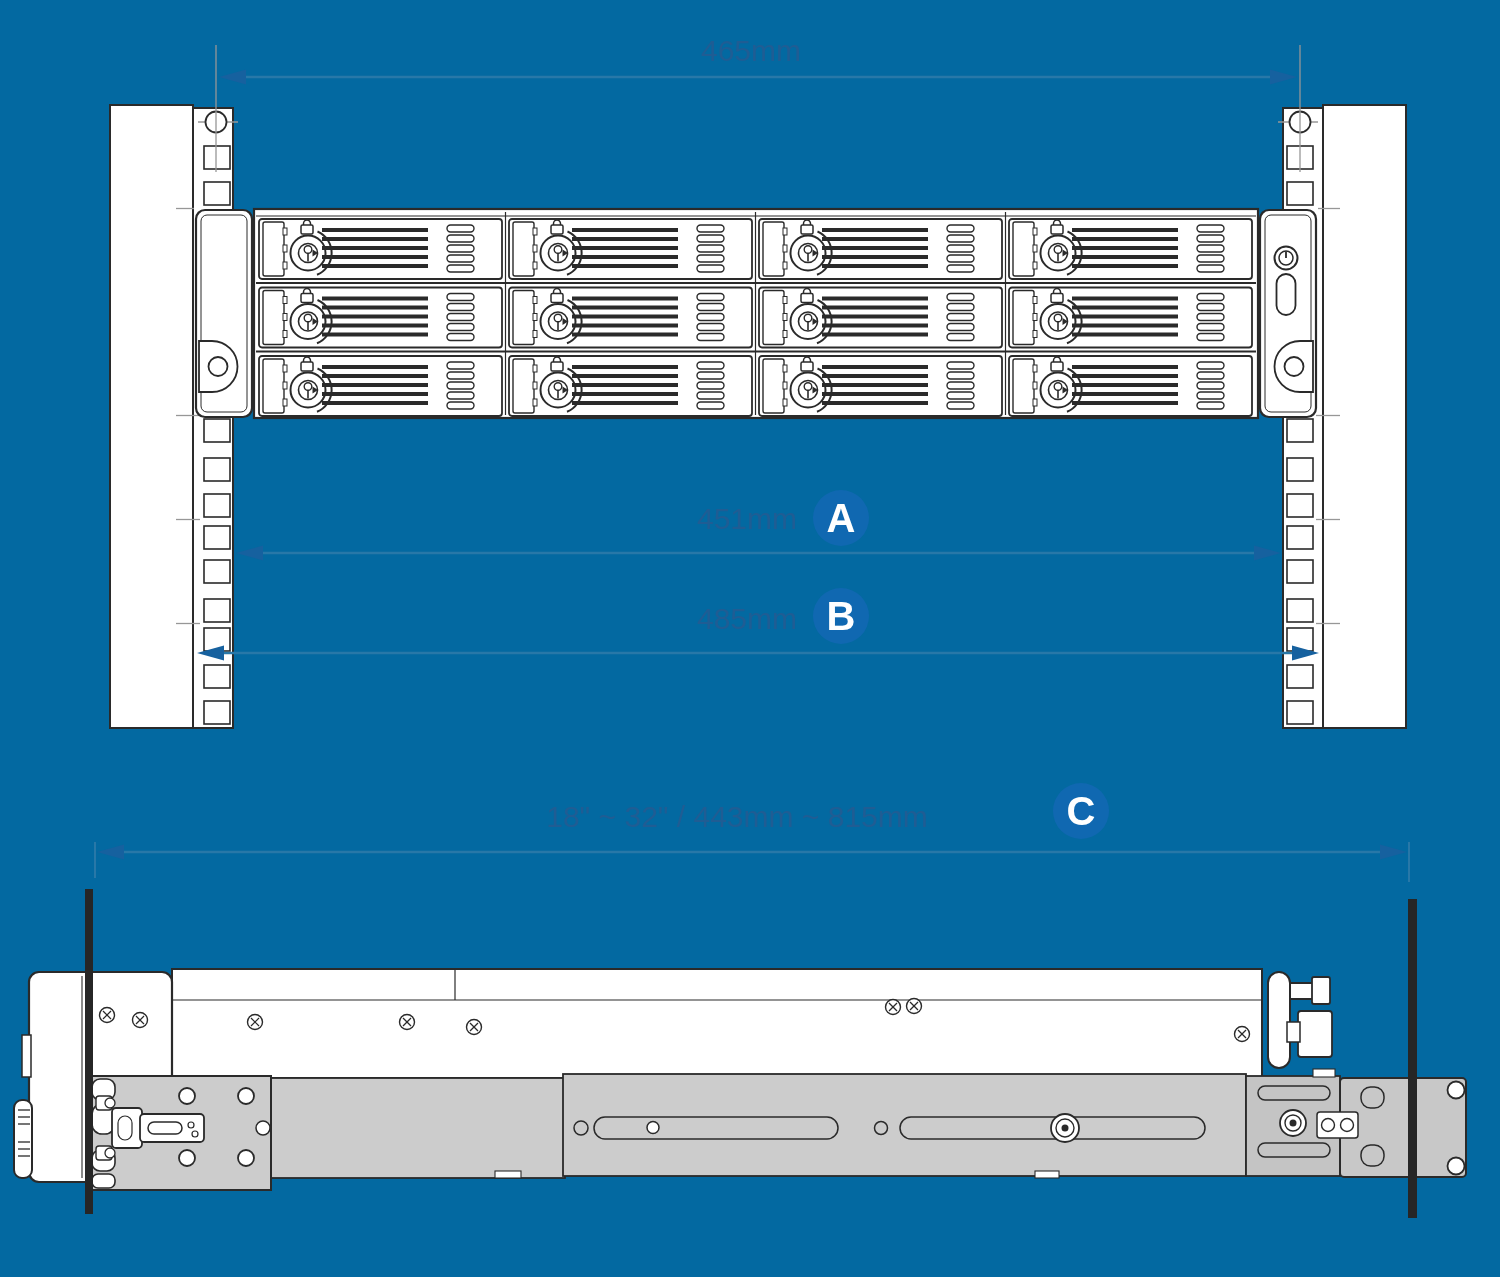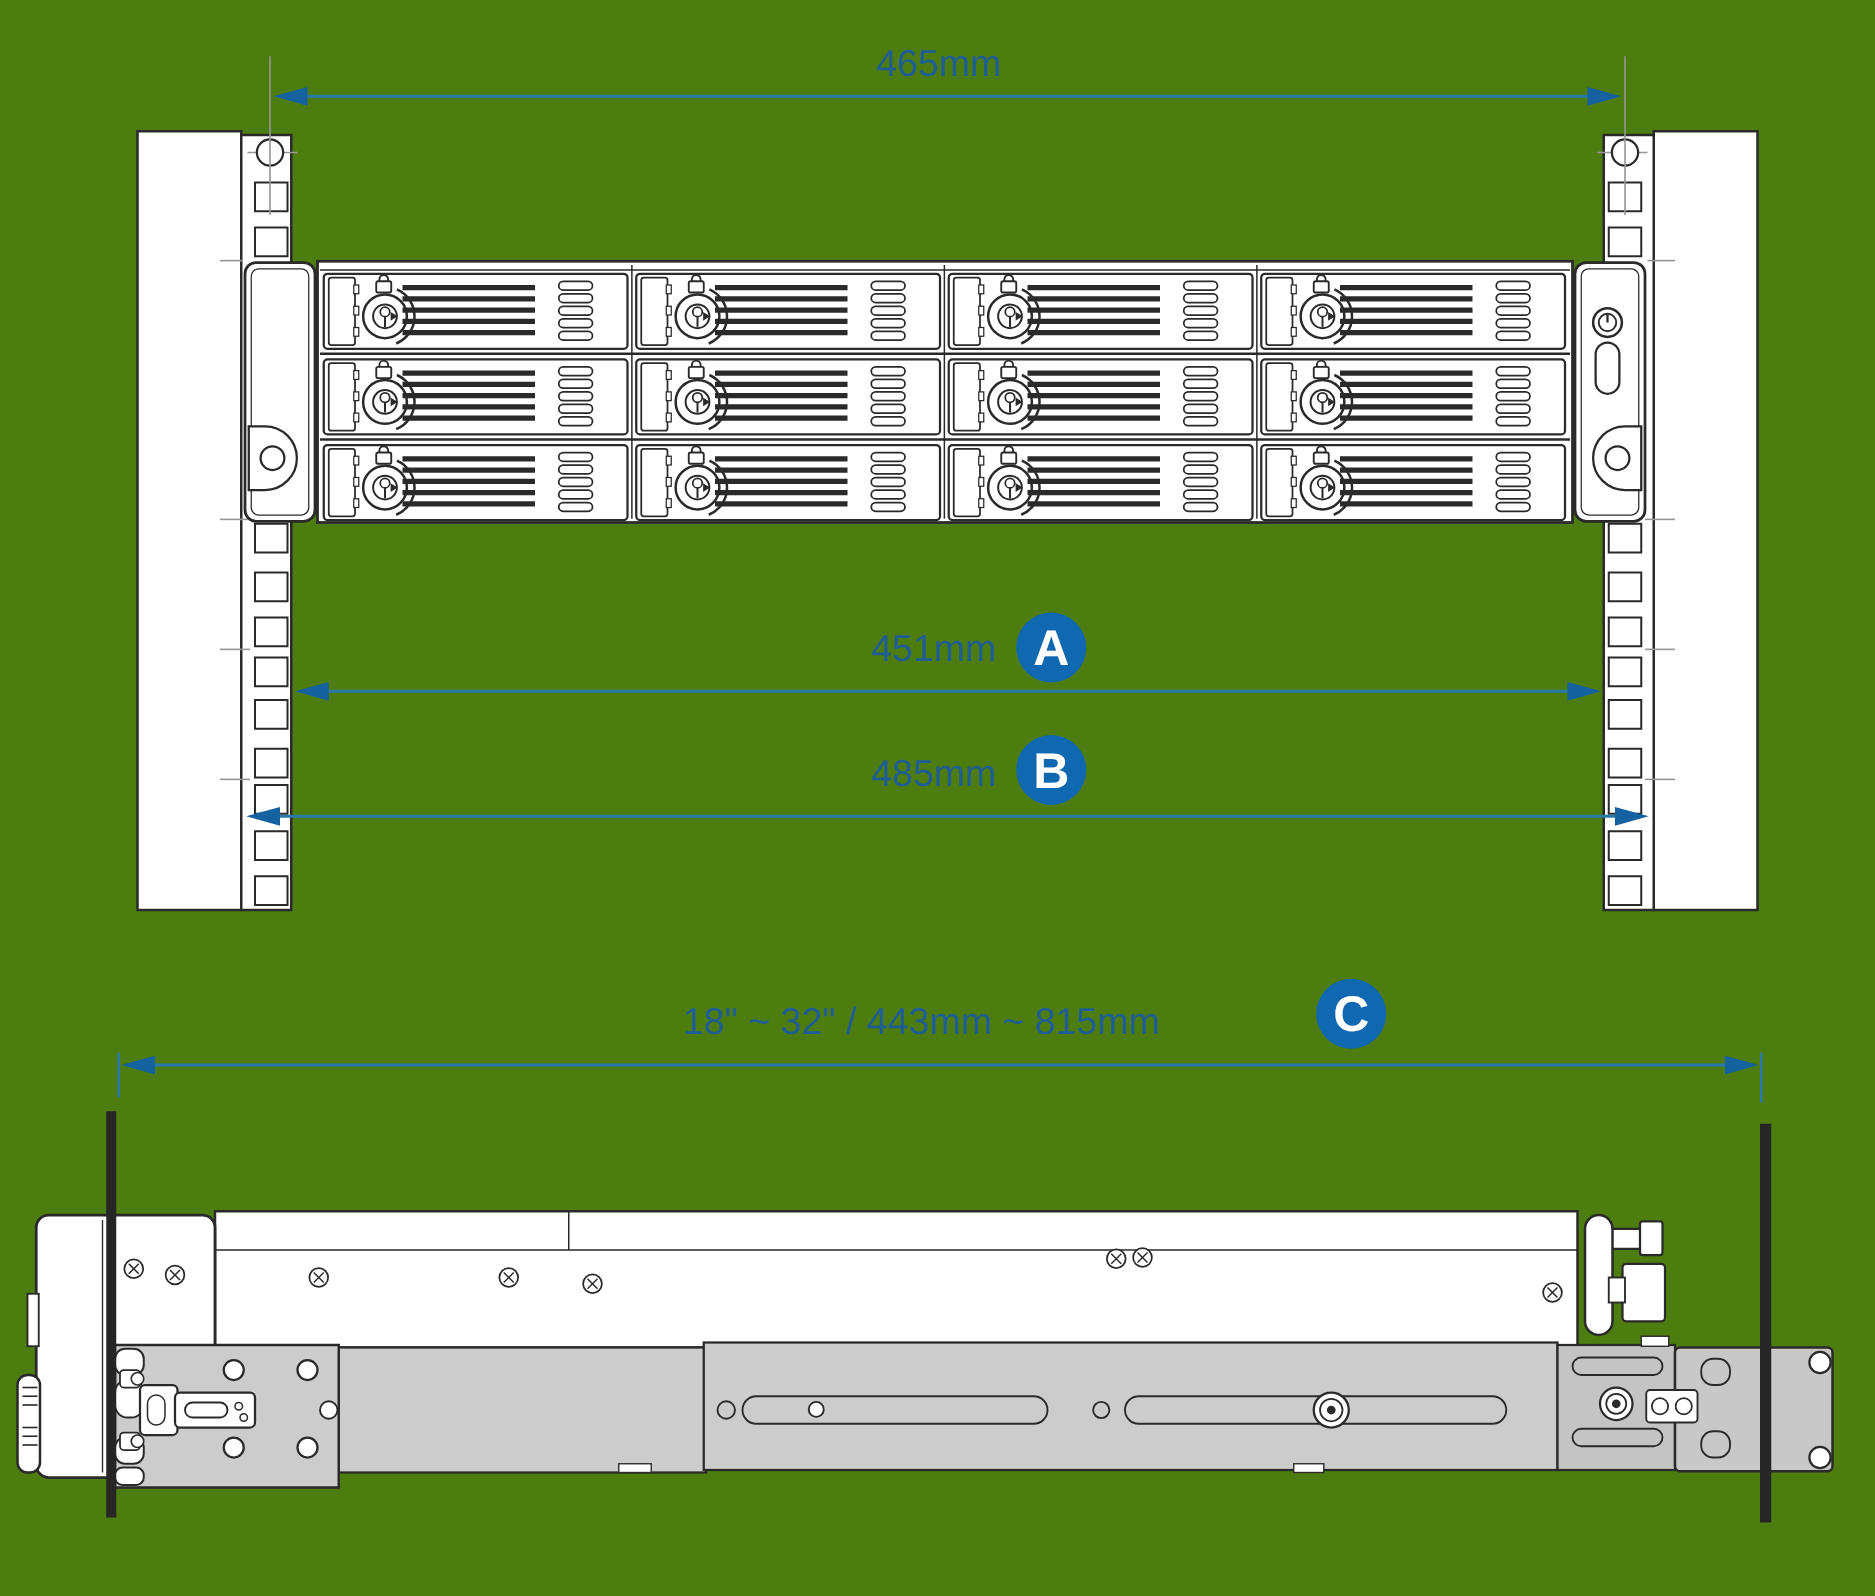--- a/index.html
+++ b/index.html
@@ -1,16 +1,16 @@
 <!DOCTYPE html>
 <html style="--dimension-line: #2878a8; --dimension-arrow: #16619f; --dimension-text: #1f5d94; --badge-fill: #1068b1; --badge-text: #ffffff; --drawing-stroke: #2a2a2a; --rail-fill: #cccccc; --rack-post-fill: #262626;"><head>
 <meta charset="utf-8">
 <style>
   html,body{margin:0;padding:0;background:#ffffff;}
-  .canvas{position:relative;width:1500px;height:1277px;background:#4d7c0f;overflow:hidden;}
+  .canvas{position:relative;width:1500px;height:1277px;background:#0369a1;overflow:hidden;}
   svg{position:absolute;left:0;top:0;}
   .ink{stroke:var(--drawing-stroke,#2a2a2a);fill:none;}
   .paper{fill:#ffffff;}
   .metal{fill:var(--rail-fill,#cccccc);}
   .metal2{fill:#c4c4c4;}
   .metal3{fill:#c8c8c8;}
   .post{fill:var(--rack-post-fill,#262626);stroke:none;}
   .ext{stroke:#979797;stroke-width:1.3;fill:none;}
   .extblue{stroke:var(--dimension-line,#2878a8);stroke-width:2;fill:none;}
   .dimline{stroke:var(--dimension-line,#2878a8);stroke-width:2.4;fill:none;}

